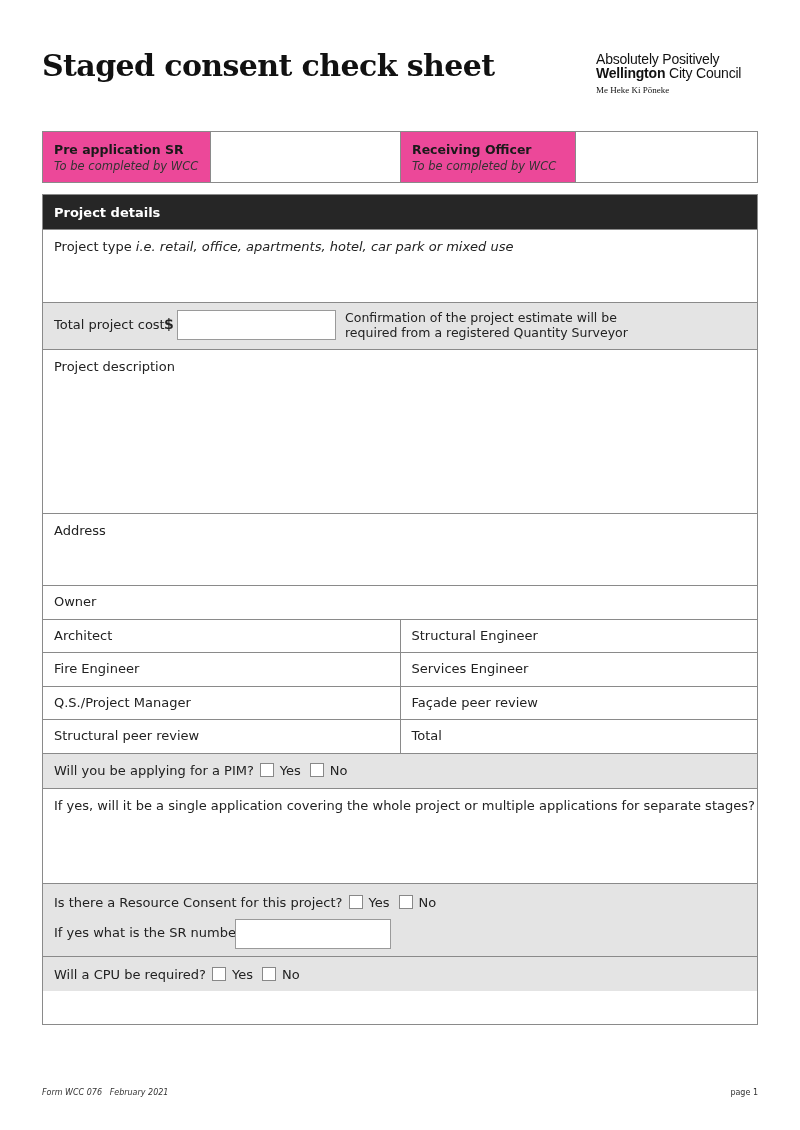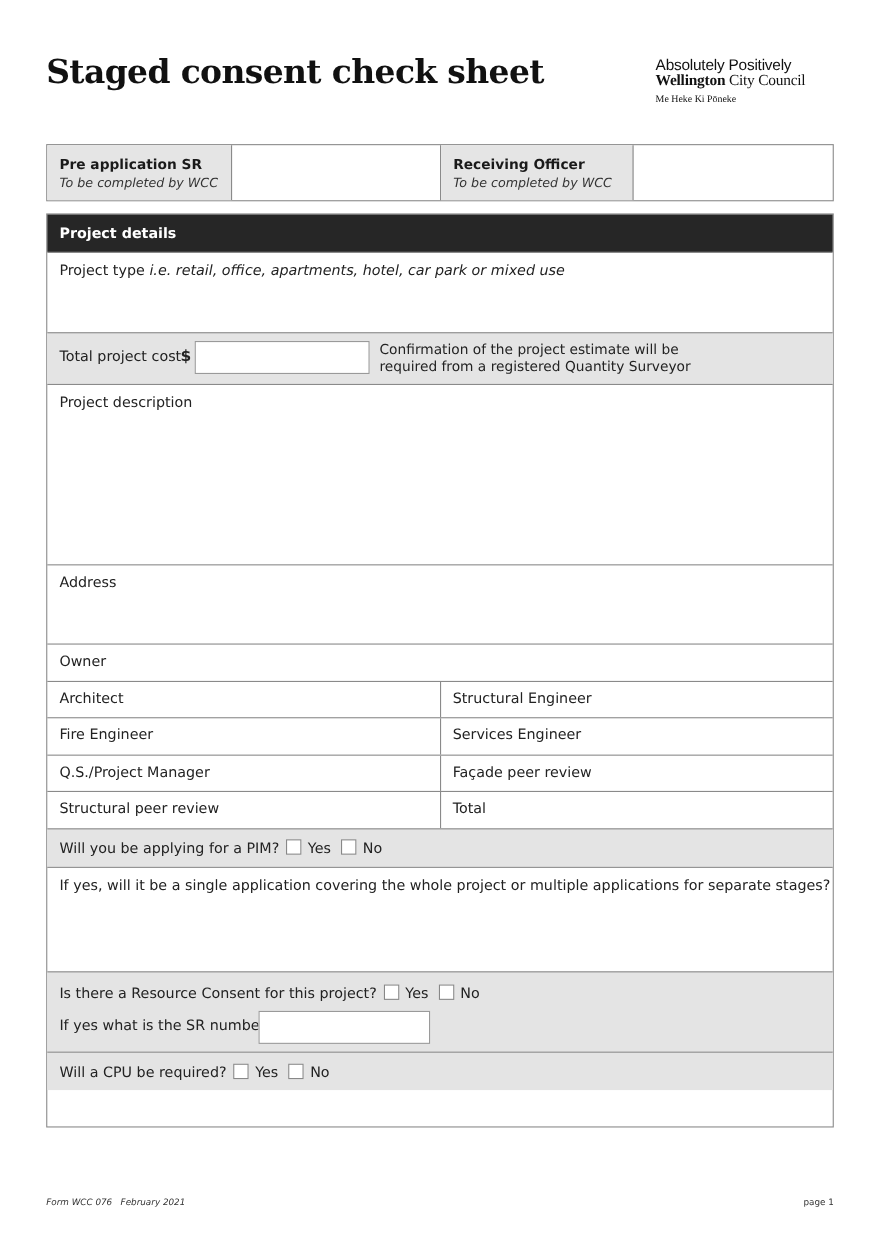--- a/index.html
+++ b/index.html
@@ -3,31 +3,31 @@
 <meta charset="utf-8">
 <style>
   * { box-sizing: border-box; margin: 0; padding: 0; }
   html, body { width: 800px; height: 1130px; background: #ffffff; }
   body { position: relative; font-family: "DejaVu Sans", "Liberation Sans", sans-serif; color: #1a1a1a; overflow: hidden; }
 
   .title { position: absolute; left: 42px; top: 48px; font-family: "DejaVu Serif", "Liberation Serif", serif; font-weight: bold; font-size: 30px; letter-spacing: -0.6px; color: #111; }
 
   .logo { position: absolute; left: 596px; top: 52px; }
   .logo .l1 { font-family: "Liberation Sans", sans-serif; font-size: 14px; line-height: 14px; color: #111; letter-spacing: -0.2px; }
-  .logo .l2 { font-family: Liberation Serif, serif; font-size: 14px; line-height: 15px; color: #111; letter-spacing: -0.2px; }
+  .logo .l2 { font-family: Liberation Sans, sans-serif; font-size: 14px; line-height: 15px; color: #111; letter-spacing: -0.2px; }
   .logo .l2 b { font-weight: bold; }
   .logo .l3 { font-family: "Liberation Serif", serif; font-size: 9px; margin-top: 4px; color: #111; }
 
   .box { position: absolute; left: 42px; width: 716px; border: 1px solid #8a8a8a; }
 
   
   .top-table { top: 131px; height: 52px; display: flex; }
   .top-table .cell { height: 100%; border-right: 1px solid #8a8a8a; }
   .top-table .cell:last-child { border-right: none; }
-  .top-table .lbl { background: #e5e5e5; padding: 10px 0 0 11px; }
+  .top-table .lbl { background: #ec4899; padding: 10px 0 0 11px; }
   .lbl .main { font-size: 12.5px; font-weight: bold; color: #1a1a1a; }
   .lbl .sub { font-size: 11.5px; font-style: italic; color: #333; margin-top: 2px; }
 
   
   .proj { top: 194px; height: 831px; }
   .hdr { height: 34px; background: #262626; color: #fff; font-size: 13px; font-weight: bold; padding: 10px 0 0 11px; }
   .row { position: relative; border-top: 1px solid #8a8a8a; font-size: 13px; color: #222; }
   .row:first-of-type { border-top: none; }
   .row.grey { background: #e4e4e4; }
   .row .txt { position: absolute; left: 11px; }

